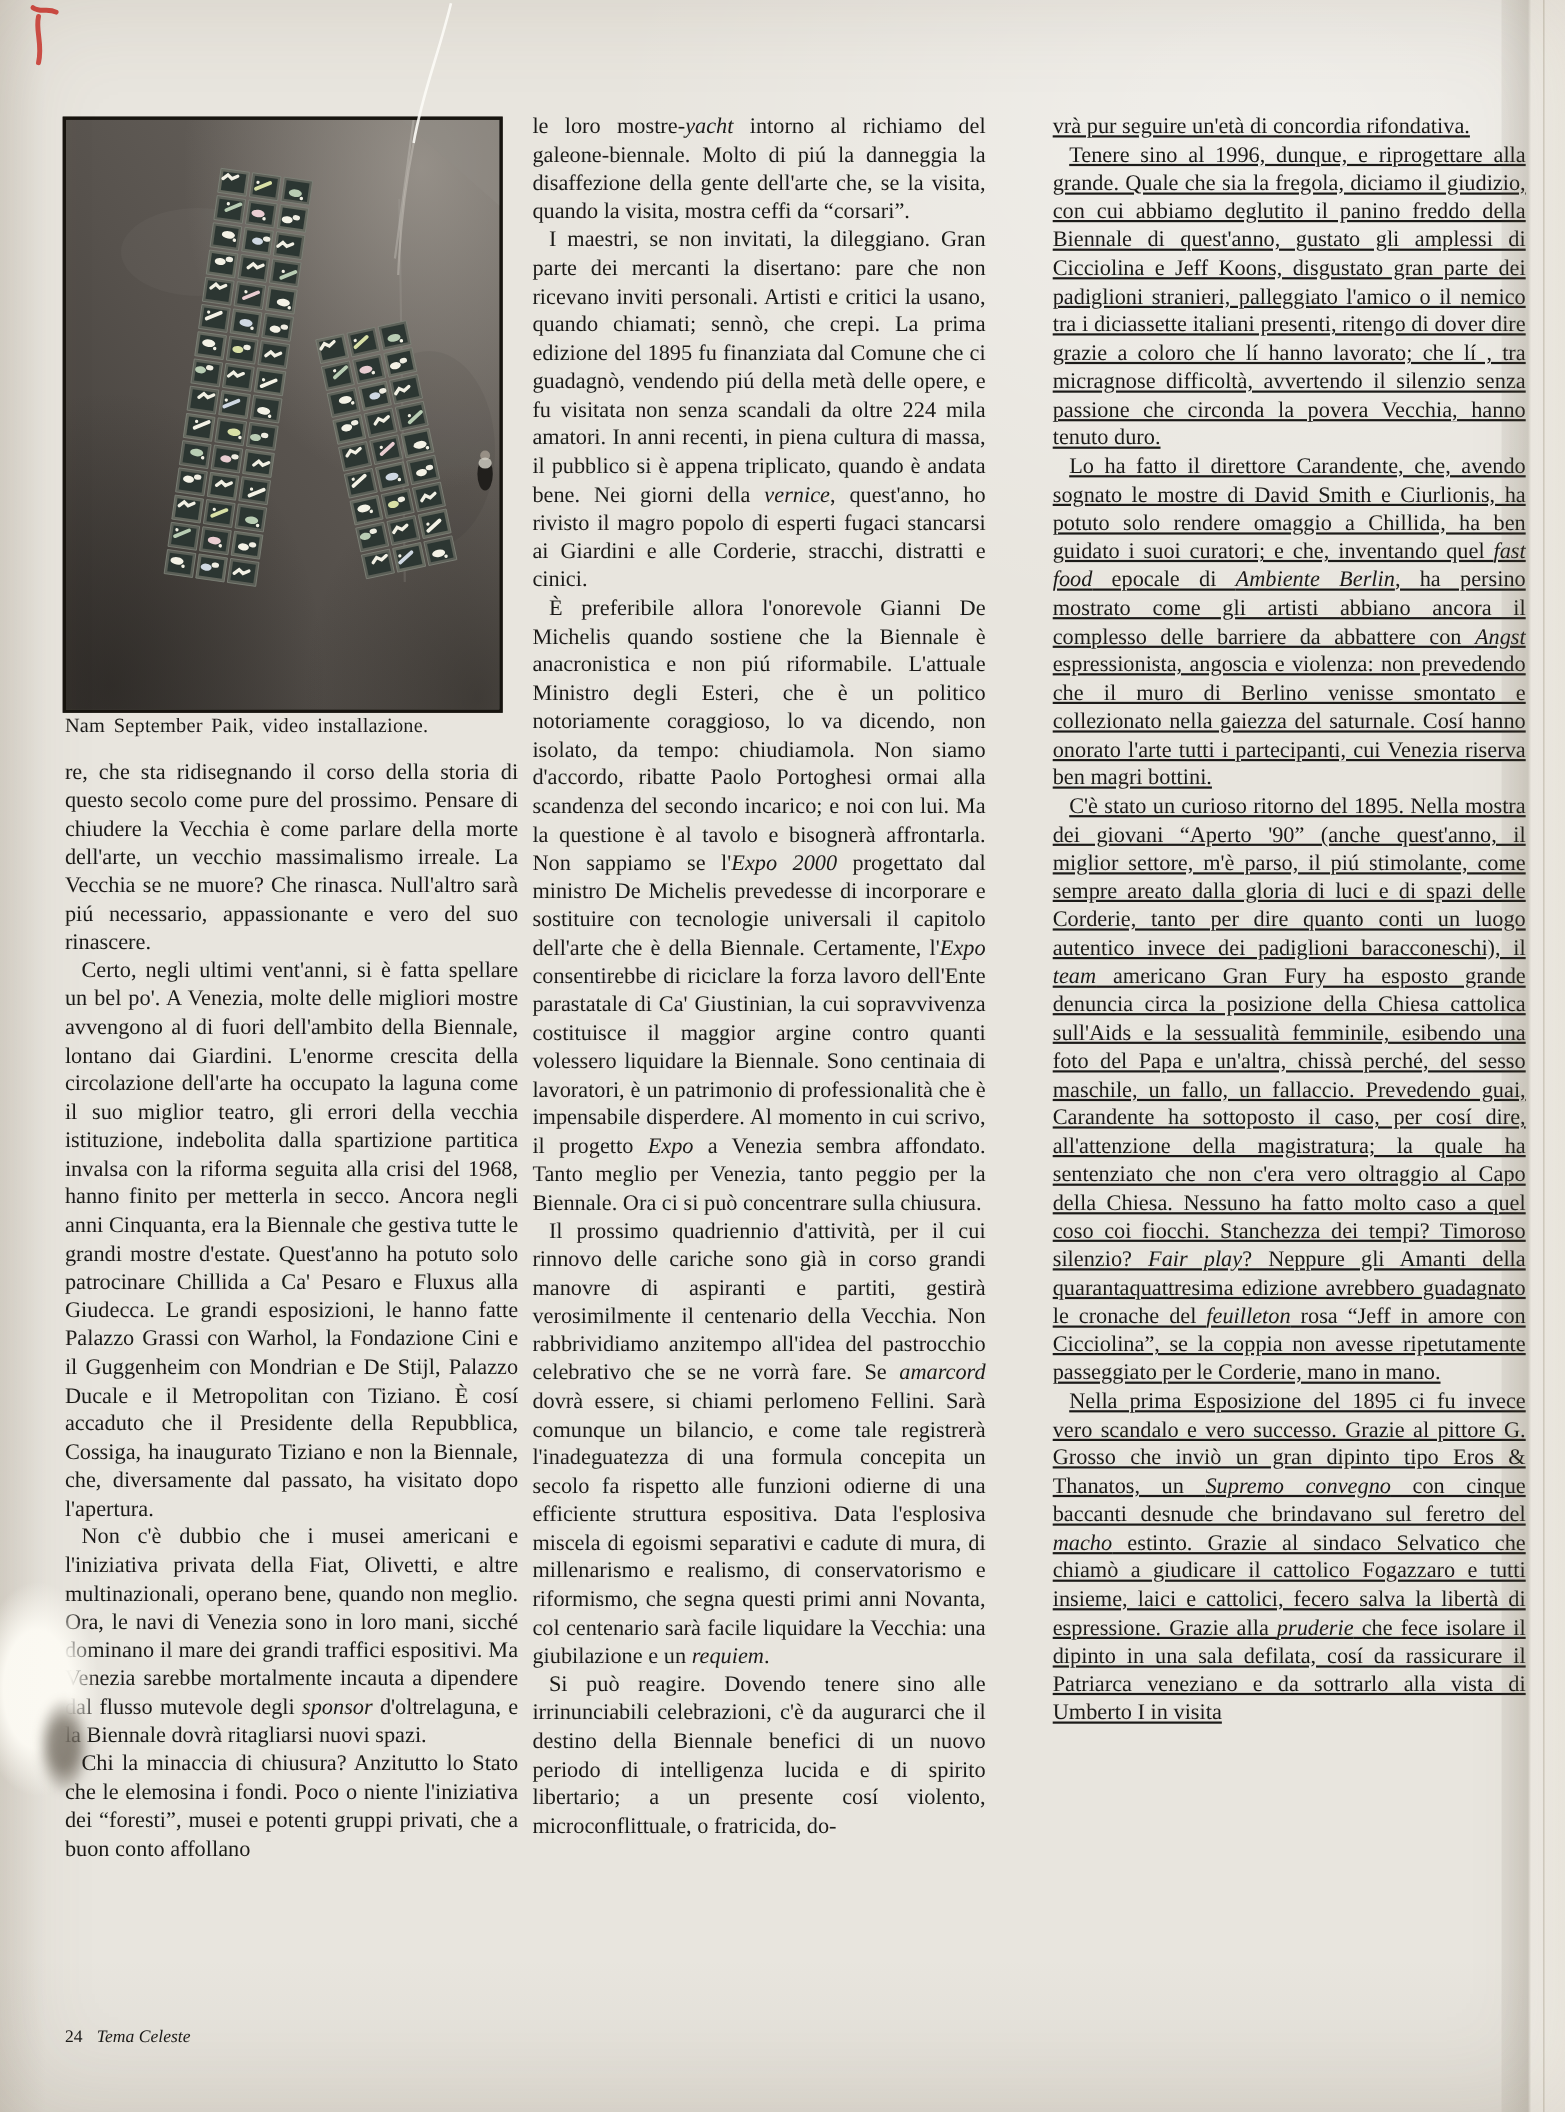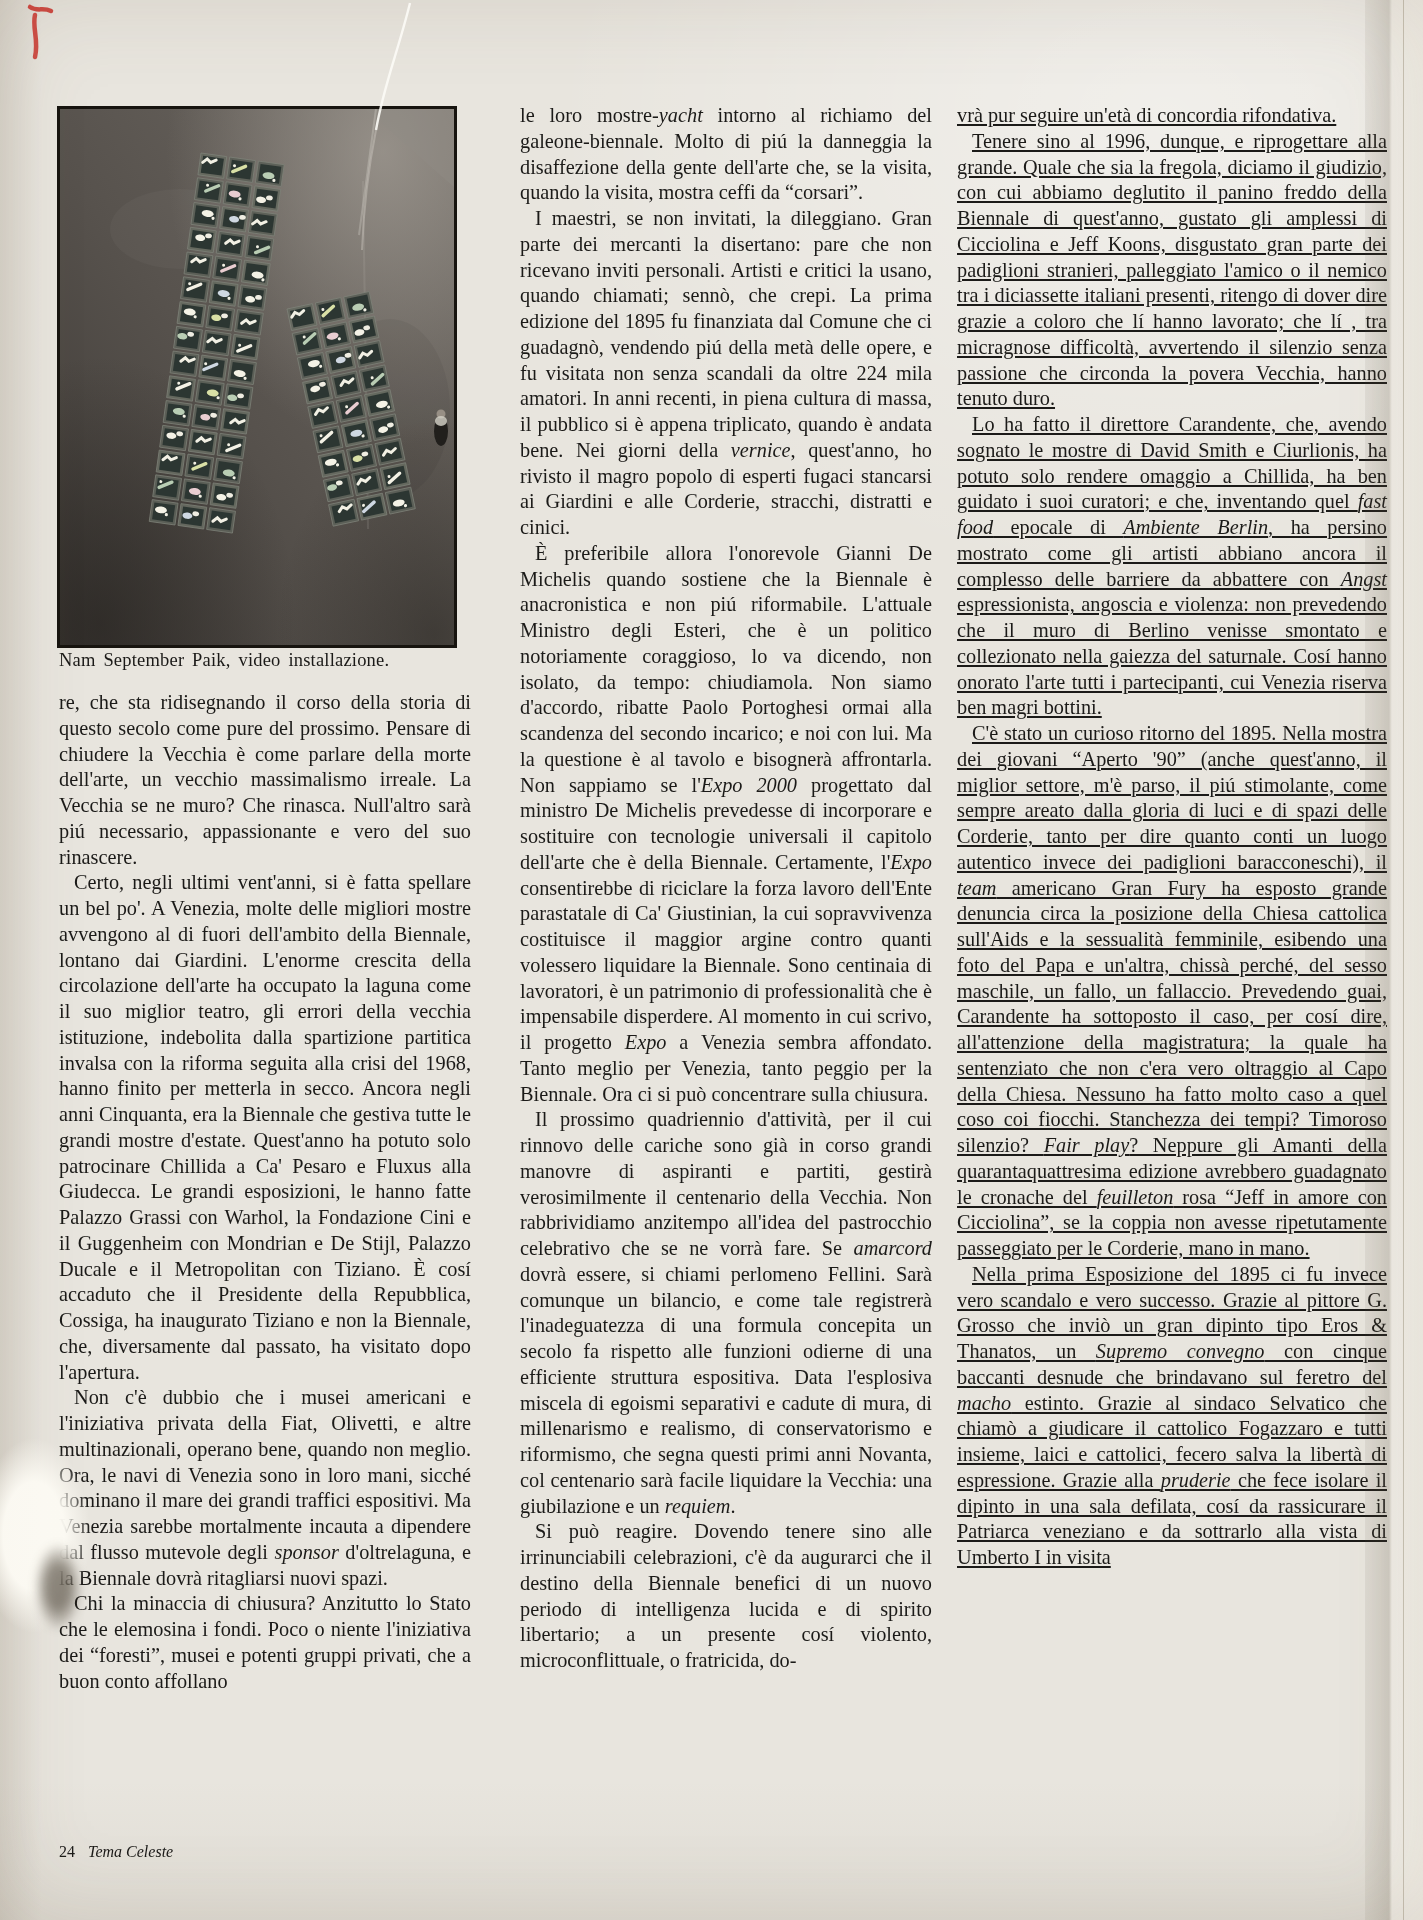--- a/index.html
+++ b/index.html
@@ -22,21 +22,21 @@
   .red-mark{position:absolute; left:22px; top:0; z-index:6;}
   .crease{position:absolute; left:348px; top:0; z-index:5; pointer-events:none;}
   .photo{position:absolute; left:57px; top:106px; width:400px; height:542px;
     border:3px solid #17140f; box-sizing:border-box; background:#524e49;}
   .photo svg{display:block; width:100%; height:100%;}
   .caption{position:absolute; left:59px; top:650px; width:420px; margin:0;
     font-size:18.5px; letter-spacing:.2px; word-spacing:3px;}
   .col{position:absolute; text-align:justify; font-size:20.3px; line-height:25.75px;
     hyphens:auto; -webkit-hyphens:auto; overflow:visible;}
   .col-left{left:59px;  top:690px; width:412px; height:1130px;}
-  .col-mid {left:520px; top:103px; width:412px; height:1715px;}
+  .col-mid {left:484px; top:103px; width:412px; height:1715px;}
   .col-right{left:957px; top:103px; width:430px; height:1715px;text-decoration:underline;}
   .para{margin:0;}
   .para.ind{text-indent:15px;}
   .para em{font-style:italic;}
   .footer{position:absolute; left:59px; top:1843px; font-size:16px;}
   .footer .mag{font-style:italic; margin-left:13px;}
   .finger{position:absolute; left:-22px; top:1438px; width:112px; height:195px; z-index:4;
     background:radial-gradient(closest-side, rgba(252,250,243,.96) 0 55%, rgba(252,250,243,0) 100%);}
   .smudge{position:absolute; left:34px; top:1543px; width:48px; height:88px; z-index:4;
     background:radial-gradient(closest-side, rgba(52,43,30,.55) 0 45%, rgba(52,43,30,0) 100%);
@@ -365,21 +365,21 @@
         <ellipse cx="381" cy="322" rx="7" ry="15" fill="#211f1c"></ellipse>
         <circle cx="381" cy="305" r="4.5" fill="#978f85"></circle>
         <ellipse cx="381" cy="312" rx="6" ry="5" fill="#cfccc2" opacity=".85"></ellipse>
       </g>
     </svg>
   </div>
 
   <p class="caption">Nam September Paik, video installazione.</p>
 
   <div class="col col-left">
-      <p class="para">re, che sta ridisegnando il corso della storia di questo secolo come pure del prossimo. Pensare di chiudere la Vecchia è come parlare della morte dell'arte, un vecchio massimalismo irreale. La Vecchia se ne muro? Che rinasca. Null'altro sarà piú necessario, appassionante e vero del suo rinascere.</p>
+      <p class="para">re, che sta ridisegnando il corso della storia di questo secolo come pure del prossimo. Pensare di chiudere la Vecchia è come parlare della morte dell'arte, un vecchio massimalismo irreale. La Vecchia se ne muore? Che rinasca. Null'altro sarà piú necessario, appassionante e vero del suo rinascere.</p>
       <p class="para ind">Certo, negli ultimi vent'anni, si è fatta spellare un bel po'. A Venezia, molte delle migliori mostre avvengono al di fuori dell'ambito della Biennale, lontano dai Giardini. L'enorme crescita della circolazione dell'arte ha occupato la laguna come il suo miglior teatro, gli errori della vecchia istituzione, indebolita dalla spartizione partitica invalsa con la riforma seguita alla crisi del 1968, hanno finito per metterla in secco. Ancora negli anni Cinquanta, era la Biennale che gestiva tutte le grandi mostre d'estate. Quest'anno ha potuto solo patrocinare Chillida a Ca' Pesaro e Fluxus alla Giudecca. Le grandi esposizioni, le hanno fatte Palazzo Grassi con Warhol, la Fondazione Cini e il Guggenheim con Mondrian e De Stijl, Palazzo Ducale e il Metropolitan con Tiziano. È cosí accaduto che il Presidente della Repubblica, Cossiga, ha inaugurato Tiziano e non la Biennale, che, diversamente dal passato, ha visitato dopo l'apertura.</p>
       <p class="para ind">Non c'è dubbio che i musei americani e l'iniziativa privata della Fiat, Olivetti, e altre multinazionali, operano bene, quando non meglio. Ora, le navi di Venezia sono in loro mani, sicché dominano il mare dei grandi traffici espositivi. Ma Venezia sarebbe mortalmente incauta a dipendere dal flusso mutevole degli <em>sponsor</em> d'oltrelaguna, e la Biennale dovrà ritagliarsi nuovi spazi.</p>
       <p class="para ind">Chi la minaccia di chiusura? Anzitutto lo Stato che le elemosina i fondi. Poco o niente l'iniziativa dei “foresti”, musei e potenti gruppi privati, che a buon conto affollano</p>
     </div>
   <div class="col col-mid">
       <p class="para">le loro mostre-<em>yacht</em> intorno al richiamo del galeone-biennale. Molto di piú la danneggia la disaffezione della gente dell'arte che, se la visita, quando la visita, mostra ceffi da “corsari”.</p>
       <p class="para ind">I maestri, se non invitati, la dileggiano. Gran parte dei mercanti la disertano: pare che non ricevano inviti personali. Artisti e critici la usano, quando chiamati; sennò, che crepi. La prima edizione del 1895 fu finanziata dal Comune che ci guadagnò, vendendo piú della metà delle opere, e fu visitata non senza scandali da oltre 224 mila amatori. In anni recenti, in piena cultura di massa, il pubblico si è appena triplicato, quando è andata bene. Nei giorni della <em>vernice</em>, quest'anno, ho rivisto il magro popolo di esperti fugaci stancarsi ai Giardini e alle Corderie, stracchi, distratti e cinici.</p>
       <p class="para ind">È preferibile allora l'onorevole Gianni De Michelis quando sostiene che la Biennale è anacronistica e non piú riformabile. L'attuale Ministro degli Esteri, che è un politico notoriamente coraggioso, lo va dicendo, non isolato, da tempo: chiudiamola. Non siamo d'accordo, ribatte Paolo Portoghesi ormai alla scandenza del secondo incarico; e noi con lui. Ma la questione è al tavolo e bisognerà affrontarla. Non sappiamo se l'<em>Expo 2000</em> progettato dal ministro De Michelis prevedesse di incorporare e sostituire con tecnologie universali il capitolo dell'arte che è della Biennale. Certamente, l'<em>Expo</em> consentirebbe di riciclare la forza lavoro dell'Ente parastatale di Ca' Giustinian, la cui sopravvivenza costituisce il maggior argine contro quanti volessero liquidare la Biennale. Sono centinaia di lavoratori, è un patrimonio di professionalità che è impensabile disperdere. Al momento in cui scrivo, il progetto <em>Expo</em> a Venezia sembra affondato. Tanto meglio per Venezia, tanto peggio per la Biennale. Ora ci si può concentrare sulla chiusura.</p>
       <p class="para ind">Il prossimo quadriennio d'attività, per il cui rinnovo delle cariche sono già in corso grandi manovre di aspiranti e partiti, gestirà verosimilmente il centenario della Vecchia. Non rabbrividiamo anzitempo all'idea del pastrocchio celebrativo che se ne vorrà fare. Se <em>amarcord</em> dovrà essere, si chiami perlomeno Fellini. Sarà comunque un bilancio, e come tale registrerà l'inadeguatezza di una formula concepita un secolo fa rispetto alle funzioni odierne di una efficiente struttura espositiva. Data l'esplosiva miscela di egoismi separativi e cadute di mura, di millenarismo e realismo, di conservatorismo e riformismo, che segna questi primi anni Novanta, col centenario sarà facile liquidare la Vecchia: una giubilazione e un <em>requiem</em>.</p>
       <p class="para ind">Si può reagire. Dovendo tenere sino alle irrinunciabili celebrazioni, c'è da augurarci che il destino della Biennale benefici di un nuovo periodo di intelligenza lucida e di spirito libertario; a un presente cosí violento, microconflittuale, o fratricida, do-</p>

